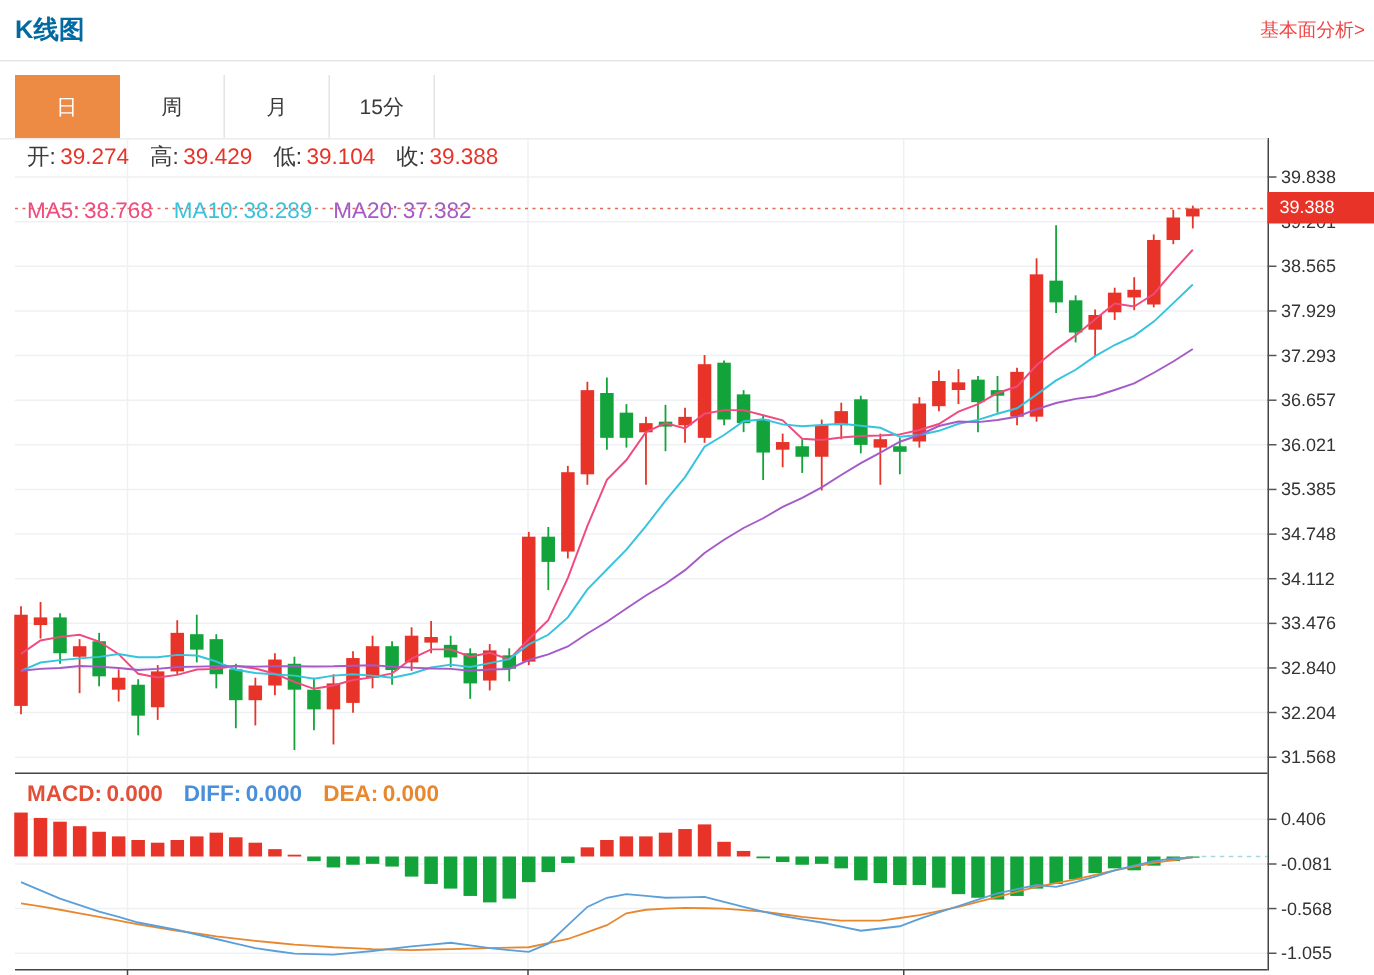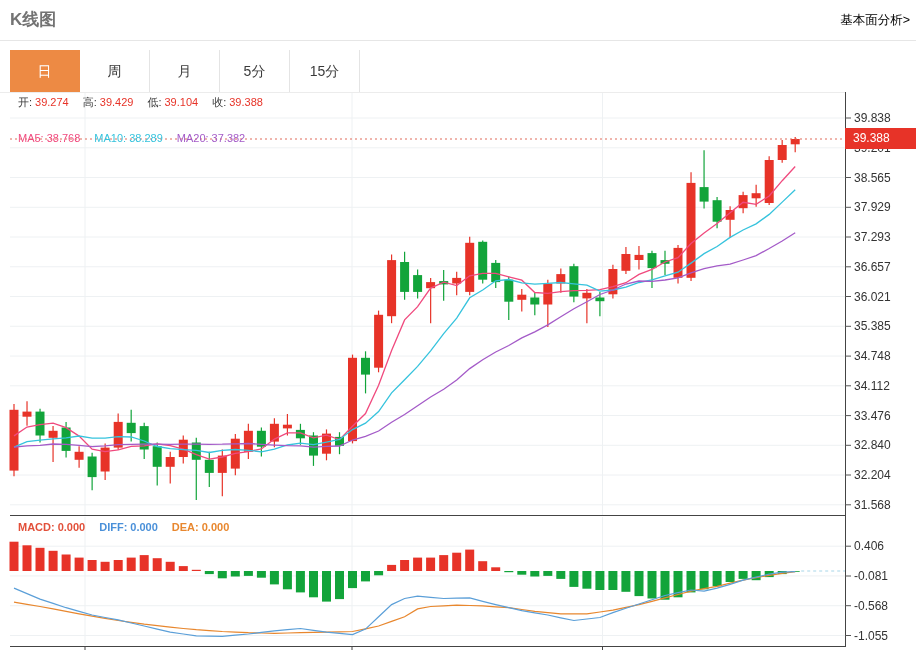--- a/index.html
+++ b/index.html
@@ -1,29 +1,29 @@
 <!DOCTYPE html>
 <html><head>
 <meta charset="utf-8">
 <style>
   html,body{margin:0;padding:0;}
   body{
     width:916px;height:650px;position:relative;overflow:hidden;
     background:#fff;font-family:"Liberation Sans","DejaVu Sans",sans-serif;
   }
-  .page-title{position:absolute;top:8px;left:10px;font-size:17px;font-weight:bold;color:#737373;}
-  .fundamental-link{position:absolute;top:12px;right:6px;font-size:12.5px;color:#000000;text-decoration:none;cursor:pointer;}
+  .page-title{position:absolute;top:8px;left:10px;font-size:17px;font-weight:bold;color:#0369a1;}
+  .fundamental-link{position:absolute;top:12px;right:6px;font-size:12.5px;color:#ef4444;text-decoration:none;cursor:pointer;}
   .header-divider{position:absolute;top:40px;left:0;width:916px;height:1px;background:#e6e6e6;}
   .tab-bar{position:absolute;top:50px;left:10px;display:flex;height:42px;z-index:3;}
   .tab{
     width:70px;height:42px;line-height:42px;text-align:center;font-size:14px;color:#3a3a3a;
     background:#fff;border-right:1px solid #e4e4e4;box-sizing:border-box;cursor:pointer;
   }
   .tab.active{background:#ed8a44;color:#fff;border-right:1px solid #ed8a44;}
-  .legend-row{position:absolute;left:18px;font-size:11px;white-space:nowrap;z-index:3;}
+  .legend-row{position:absolute;left:18px;font-size:15px;white-space:nowrap;z-index:3;}
   #ohlc-row{top:95px;}
   #ma-row{top:132px;}
   #macd-row{top:521px;font-weight:bold;}
   .legend-row .lbl{color:#3a3a3a;}
   .legend-row .val{margin-left:3px;margin-right:14px;}
   #chart-svg{position:absolute;top:0;left:0;z-index:1;}
   .price-badge{
     position:absolute;left:845px;top:128px;width:71px;height:21px;line-height:21px;
     background:#e73328;color:#fff;font-size:12px;padding-left:8px;box-sizing:border-box;z-index:4;
   }
@@ -292,21 +292,20 @@
   </svg>
 
 <div class="page-title">K线图</div>
 <a class="fundamental-link">基本面分析&gt;</a>
 <div class="header-divider"></div>
 
 <div id="tab-bar" class="tab-bar">
     <div class="tab active">日</div>
     <div class="tab">周</div>
     <div class="tab">月</div>
-    <div class="tab">5分</div>
     <div class="tab">15分</div>
   </div>
 
 <div id="ohlc-row" class="legend-row"><span class="lbl">开:</span><span class="val" style="color: rgb(231, 51, 40);">39.274</span><span class="lbl">高:</span><span class="val" style="color: rgb(231, 51, 40);">39.429</span><span class="lbl">低:</span><span class="val" style="color: rgb(231, 51, 40);">39.104</span><span class="lbl">收:</span><span class="val" style="color: rgb(231, 51, 40);">39.388</span></div>
 <div id="ma-row" class="legend-row"><span class="lbl" style="color: rgb(240, 74, 126);">MA5:</span><span class="val" style="color: rgb(240, 74, 126);">38.768</span><span class="lbl" style="color: rgb(54, 195, 221);">MA10:</span><span class="val" style="color: rgb(54, 195, 221);">38.289</span><span class="lbl" style="color: rgb(164, 91, 200);">MA20:</span><span class="val" style="color: rgb(164, 91, 200);">37.382</span></div>
 <div id="macd-row" class="legend-row"><span class="lbl" style="color: rgb(226, 80, 58);">MACD:</span><span class="val" style="color: rgb(226, 80, 58);">0.000</span><span class="lbl" style="color: rgb(74, 144, 217);">DIFF:</span><span class="val" style="color: rgb(74, 144, 217);">0.000</span><span class="lbl" style="color: rgb(232, 135, 46);">DEA:</span><span class="val" style="color: rgb(232, 135, 46);">0.000</span></div>
 
 <div class="price-badge">39.388</div>
 
 </body></html>

